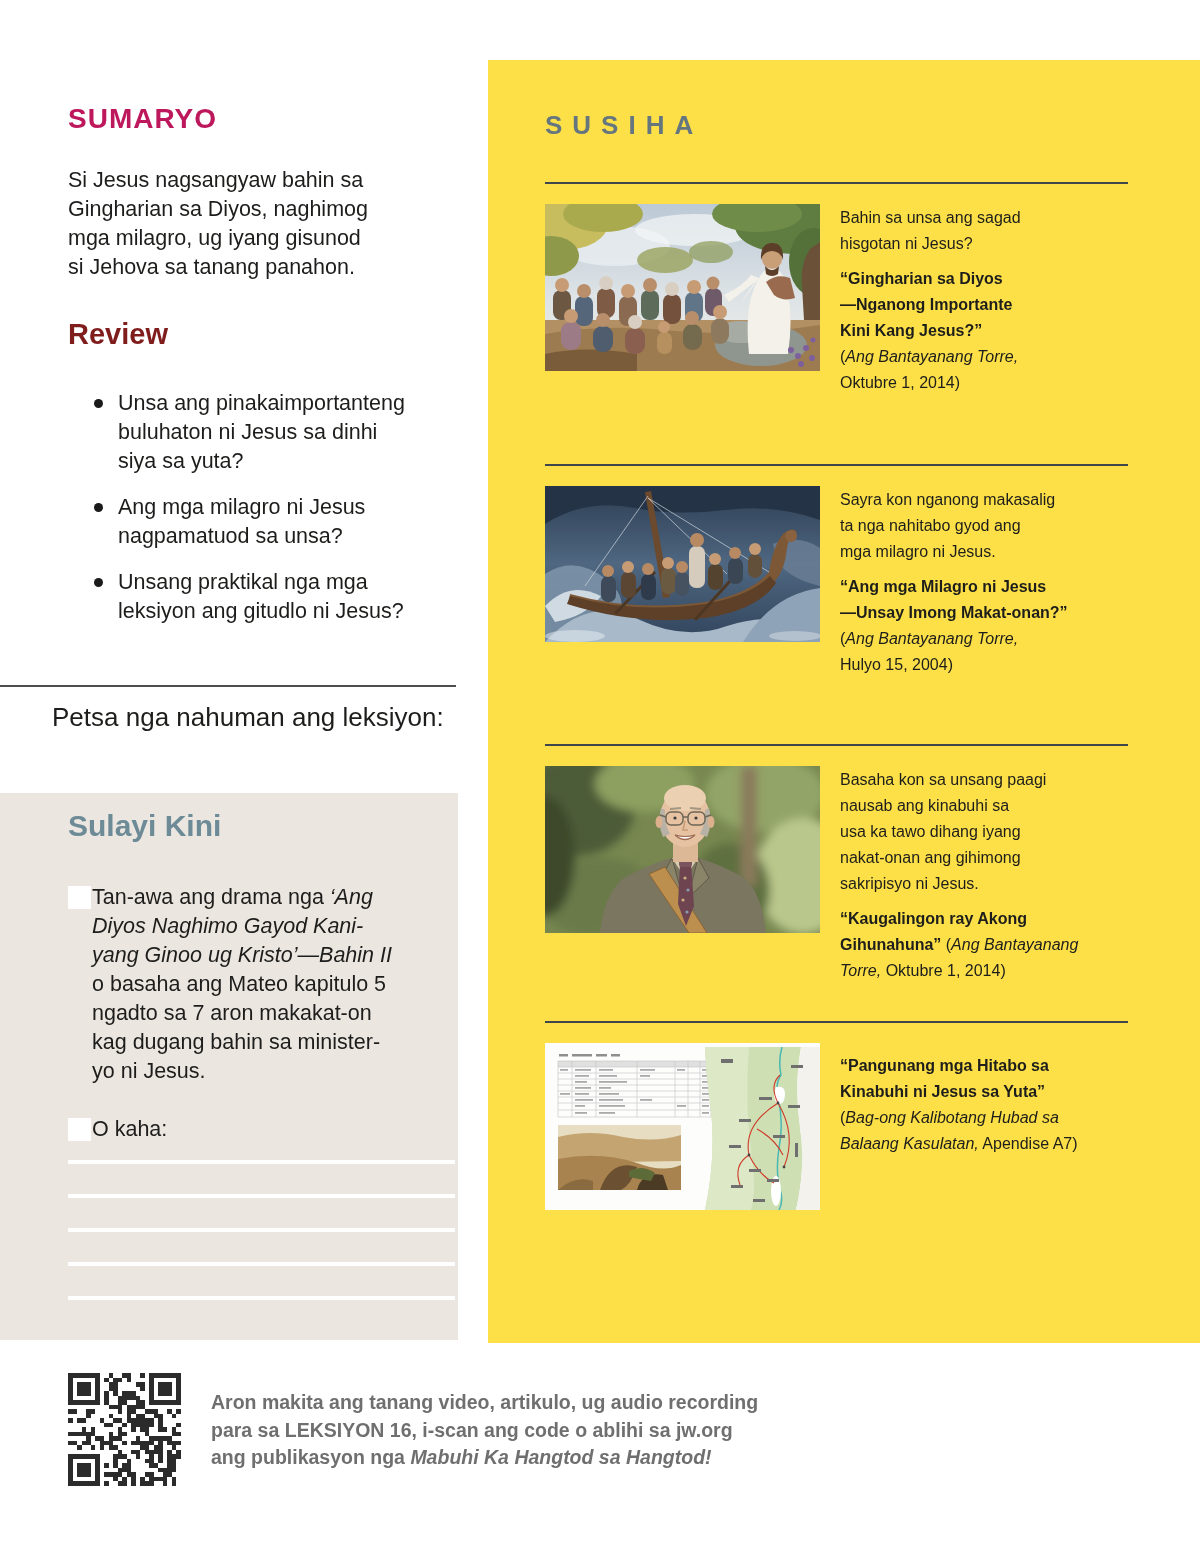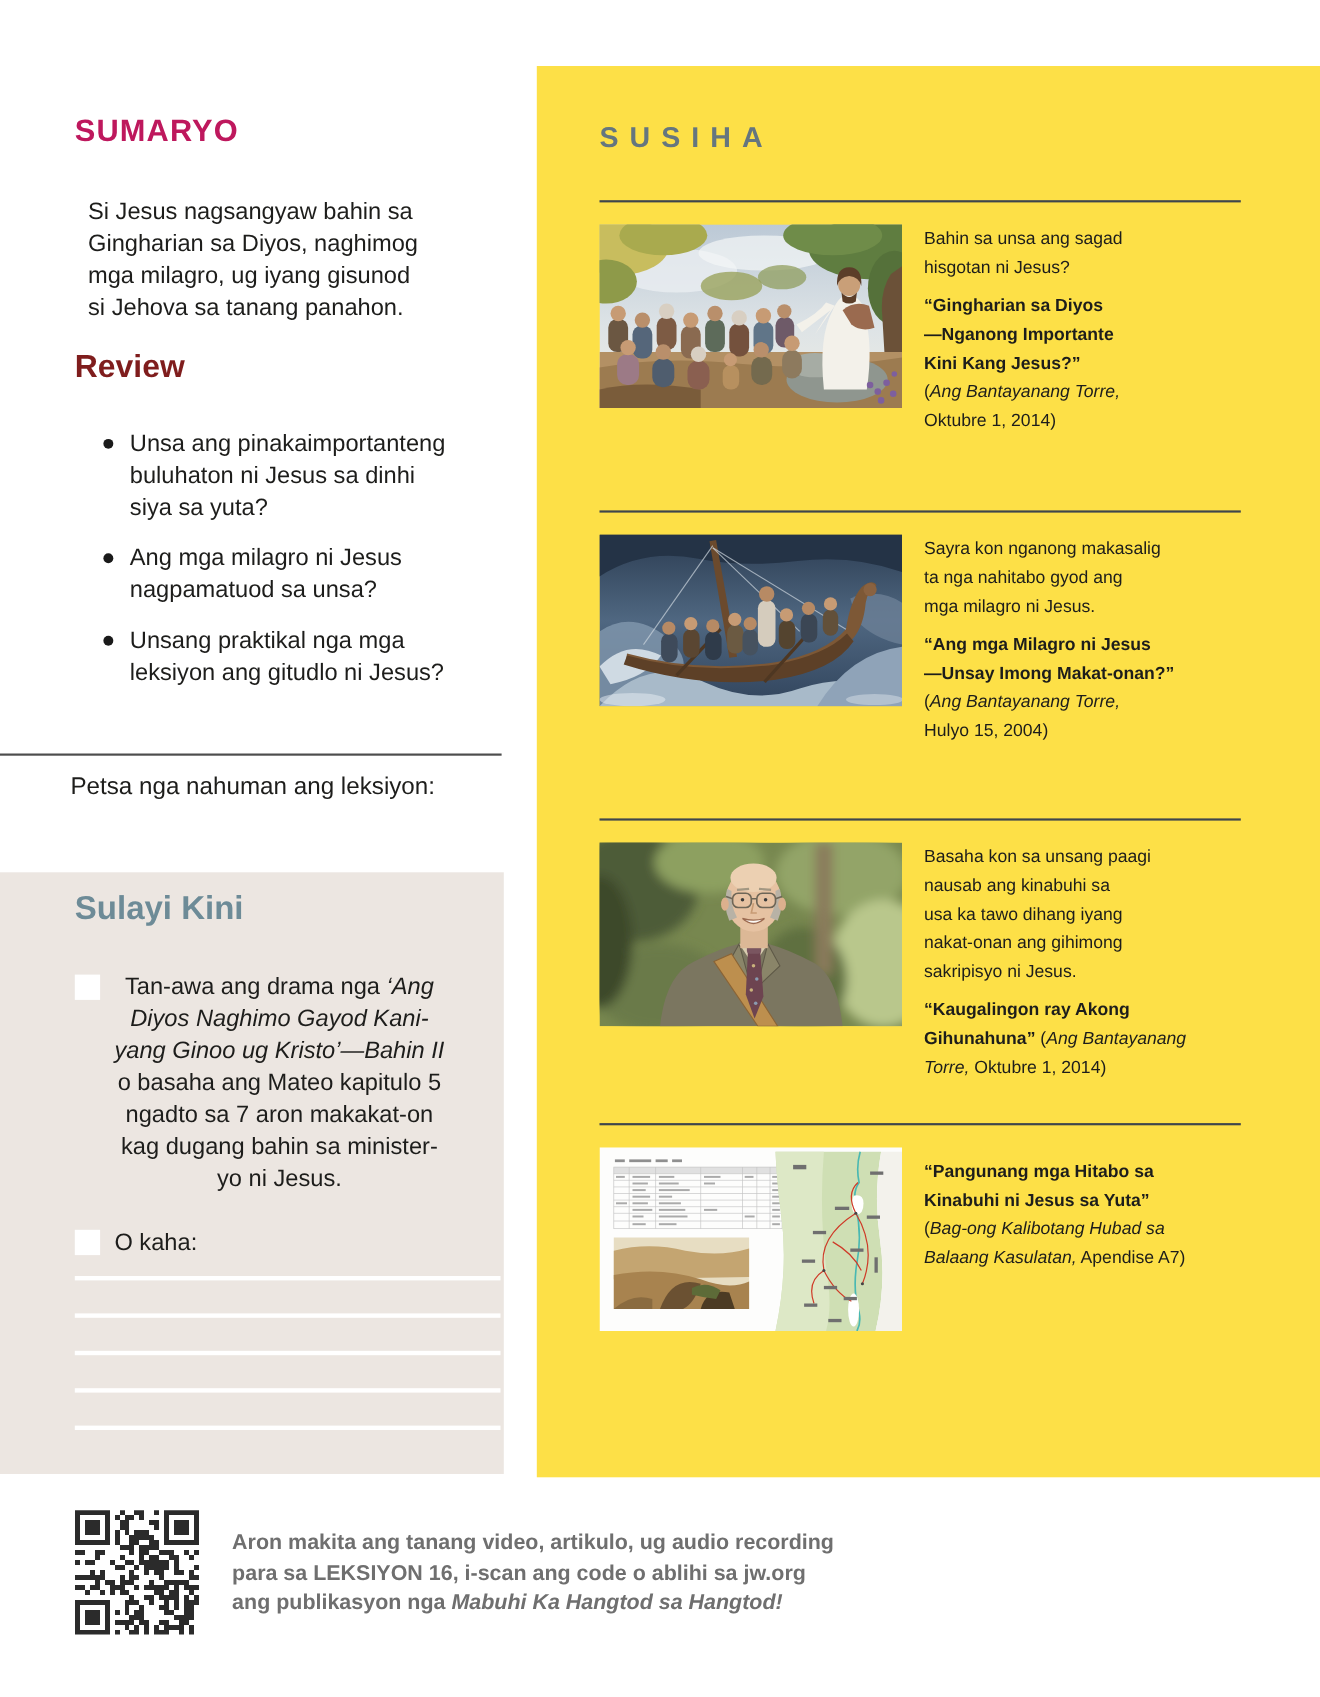--- a/index.html
+++ b/index.html
@@ -4,33 +4,33 @@
 <style>
   html,body{margin:0;padding:0;background:#ffffff;}
   .page{position:relative;width:1200px;height:1543px;background:#fff;overflow:hidden;
         font-family:"Liberation Sans","DejaVu Sans",sans-serif;color:#1d1d1b;}
   .it{font-style:italic;}
   .bd{font-weight:700;}
 
   
   .sumaryo{position:absolute;left:68px;top:103px;margin:0;font-size:28px;font-weight:700;
            letter-spacing:1px;color:#be185d;}
-  .summary-text{position:absolute;left:68px;top:166px;margin:12px;font-size:21.5px;line-height:29px;}
+  .summary-text{position:absolute;left:68px;top:166px;margin:0;font-size:21.5px;line-height:29px;}
   .review{position:absolute;left:68px;top:318px;margin:0;font-size:29px;font-weight:600;color:#7f1d1d;}
   .bullets{position:absolute;left:68px;top:389px;margin:0;padding:0;list-style:none;
            font-size:21.5px;line-height:29px;width:380px;}
   .bullets li{position:relative;padding-left:50px;margin-bottom:17px;}
   .dot{position:absolute;left:26px;top:10px;width:9px;height:9px;border-radius:50%;background:#1a1a1a;}
   .left-rule{position:absolute;left:0;top:685px;width:456px;height:0;margin:0;border:0;
              border-top:2px solid #4d4d4d;}
-  .date-label{position:absolute;left:64px;top:702px;margin:0;font-size:22px;}
+  .date-label{position:absolute;left:52px;top:702px;margin:0;font-size:26px;}
 
   .try-box{position:absolute;left:0;top:793px;width:458px;height:547px;background:#ece6e1;}
   .try-heading{position:absolute;left:68px;top:16px;margin:0;font-size:30px;font-weight:600;color:#6d8b97;}
-  .check-item{position:absolute;left:68px;display:flex;gap:13px;font-size:21.5px;line-height:29px;text-align:center;}
+  .check-item{position:absolute;left:68px;display:flex;gap:1px;font-size:21.5px;line-height:29px;}
   .ci1{top:90px;width:375px;}
   .ci2{top:322px;}
   .checkbox{flex:0 0 auto;width:23px;height:23px;background:#fff;margin-top:3px;}
   .write-lines{position:absolute;left:68px;top:367px;width:387px;}
   .write-line{height:4px;background:#fff;margin-bottom:30px;}
 
   
   .right-panel{position:absolute;left:488px;top:60px;width:712px;height:1283px;background:#fde047;}
   .susiha{position:absolute;left:57px;top:50px;margin:0;font-size:26px;font-weight:700;
           letter-spacing:10px;color:#65767f;}

